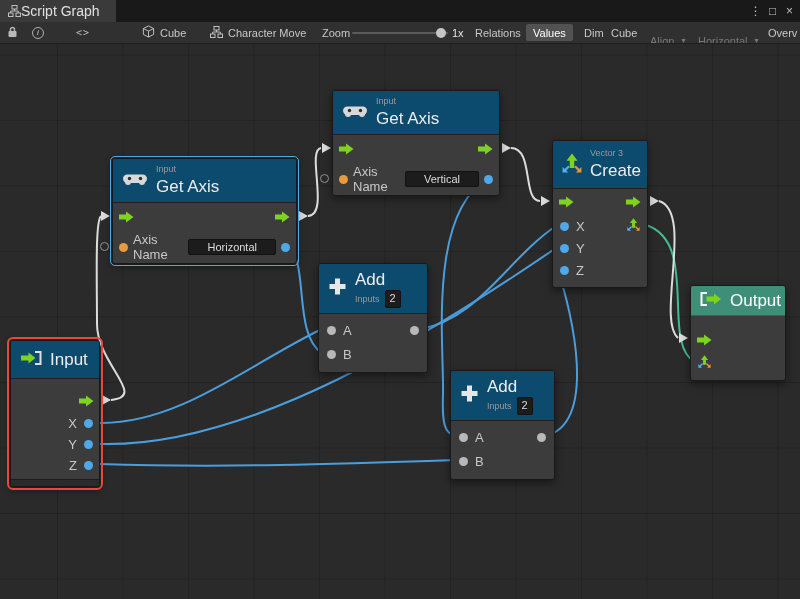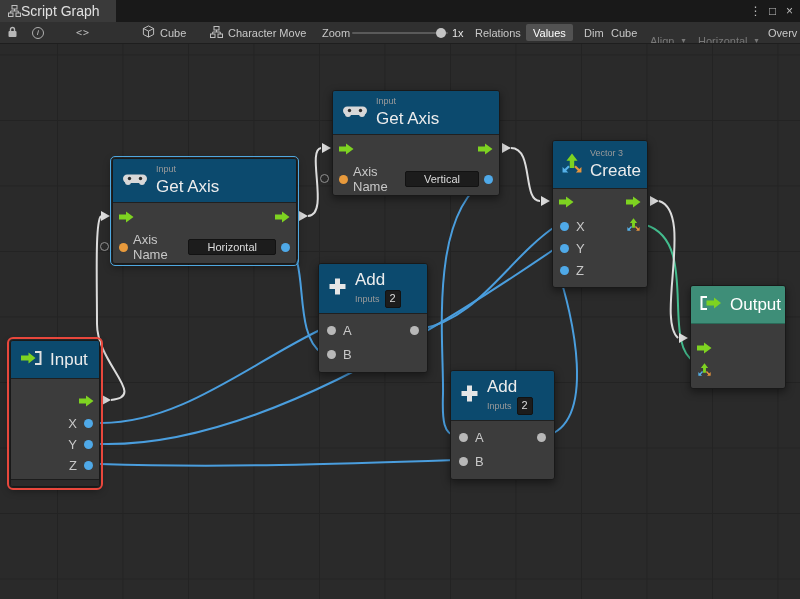--- a/index.html
+++ b/index.html
@@ -68,21 +68,21 @@
   .v3 .nh { height:48px; }
   .v3 .row-ctrl { height:26px; display:flex; align-items:center; justify-content:space-between; padding:0 6px; }
   .v3 .row { height:22px; display:flex; align-items:center; gap:7px; padding:0 7px; }
   .v3 .body { padding-bottom:6px; }
 
   .inp .nh { height:38px; }
   .inp .row-ctrl { height:24px; margin-top:10px; display:flex; align-items:center; justify-content:flex-end; padding:0 5px; }
   .inp .row { height:21px; display:flex; align-items:center; justify-content:flex-end; gap:7px; padding:0 6px; }
   .inp .footer { height:7px; background:#2B2B2B; border-top:1px solid #1C1C1C; margin-top:3px; border-radius:0 0 2px 2px; }
 
-  .out .nh { height:38px; background:#3E8E78; border-bottom:1px solid #2A6A58; }
+  .out .nh { height:30px; background:#3E8E78; border-bottom:1px solid #2A6A58; }
   .out .title { color:#FFFFFF; }
   .out .row-ctrl { height:24px; margin-top:12px; display:flex; align-items:center; padding:0 6px; }
   .out .row-vec { height:22px; display:flex; align-items:center; padding:0 7px; margin-bottom:6px; }
 </style>
 </head>
 <body>
 
 <div id="tabbar">
   <div class="tab">
     <span class="tab-icon">

